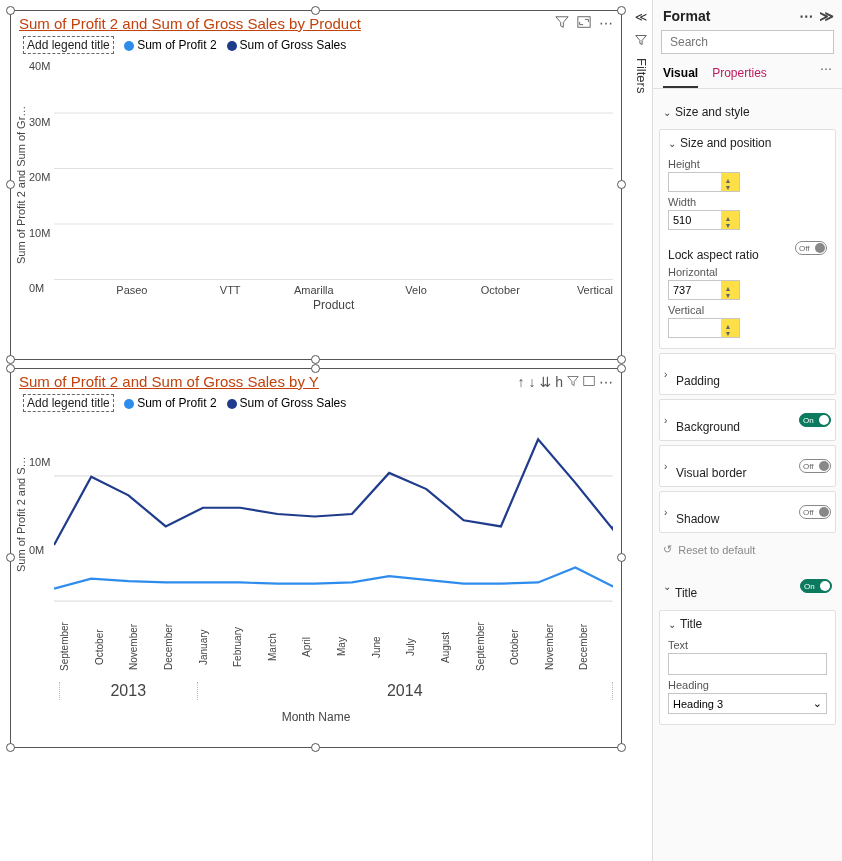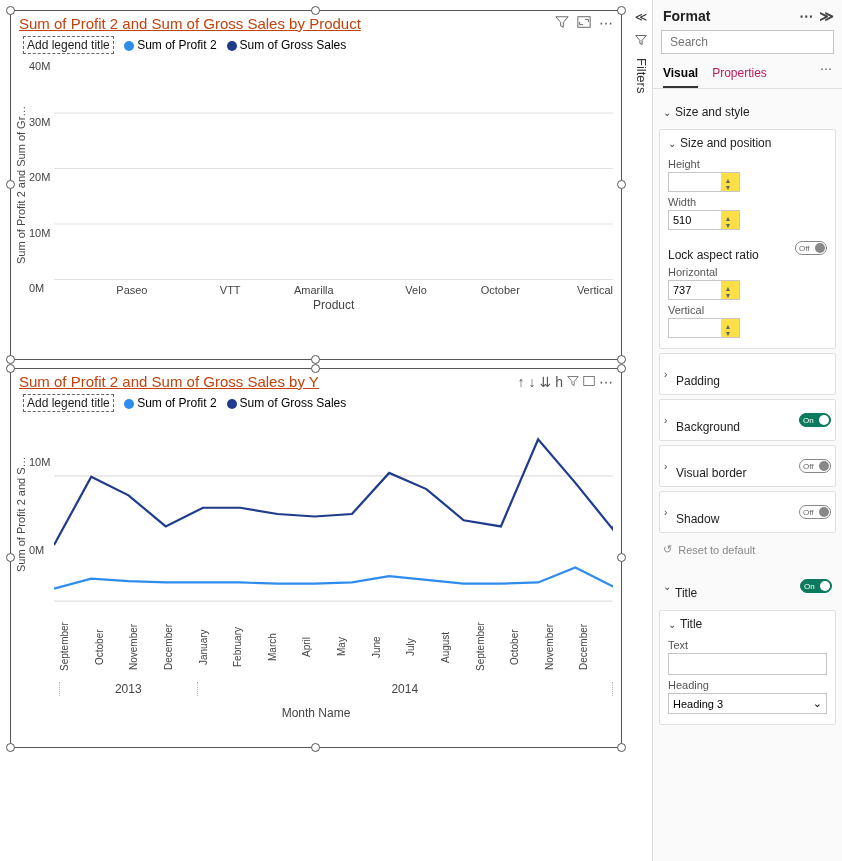--- a/index.html
+++ b/index.html
@@ -34,21 +34,21 @@
 .bar2 { width:22px; background:#1f3b8c; }
 .xcat { display:flex; font-size:11px; color:#444; padding-top:4px; }
 .xcat span { flex:1; text-align:right; }
 .xaxis-label { text-align:center; font-size:12px; color:#444; padding:2px 0 0 0; }
 
 .line-area { display:flex; height:200px; padding:0 8px 4px 4px;}
 .line-plot { flex:1; position:relative; }
 .line-plot svg { width:100%; height:100%; }
 .line-xcat { display:flex; font-size:10px; color:#444; padding-left:48px; padding-right:8px;}
 .line-xcat .m { flex:1; text-align:center; writing-mode:vertical-rl; transform:rotate(180deg); height:62px; }
-.year-row { display:flex; padding-left:48px; padding-right:8px; font-size:12px; color:#444; margin-top:4px;}
+.year-row { display:flex; padding-left:48px; padding-right:8px; font-size:16px; color:#444; margin-top:4px;}
 .year-row span:first-child { flex: 0 0 25%; text-align:center; border-left:1px dotted #bbb; border-right:1px dotted #bbb;}
 .year-row span:last-child { flex:1; text-align:center; border-right:1px dotted #bbb;}
 
 .filters-rail { width:22px; display:flex; flex-direction:column; align-items:center; padding-top:10px; gap:8px; color:#333;}
 .filters-rail .collapse { font-size:12px; cursor:pointer;}
 .filters-rail .lbl { writing-mode:vertical-rl; font-size:13px; color:#333;}
 
 .fmt { width:190px; border-left:1px solid #ddd; background:#fafafa; display:flex; flex-direction:column; font-size:12px;}
 .fmt-head { display:flex; align-items:center; padding:8px 8px 6px 10px; font-weight:600; font-size:14px; color:#222;}
 .fmt-head .sp { flex:1; }

